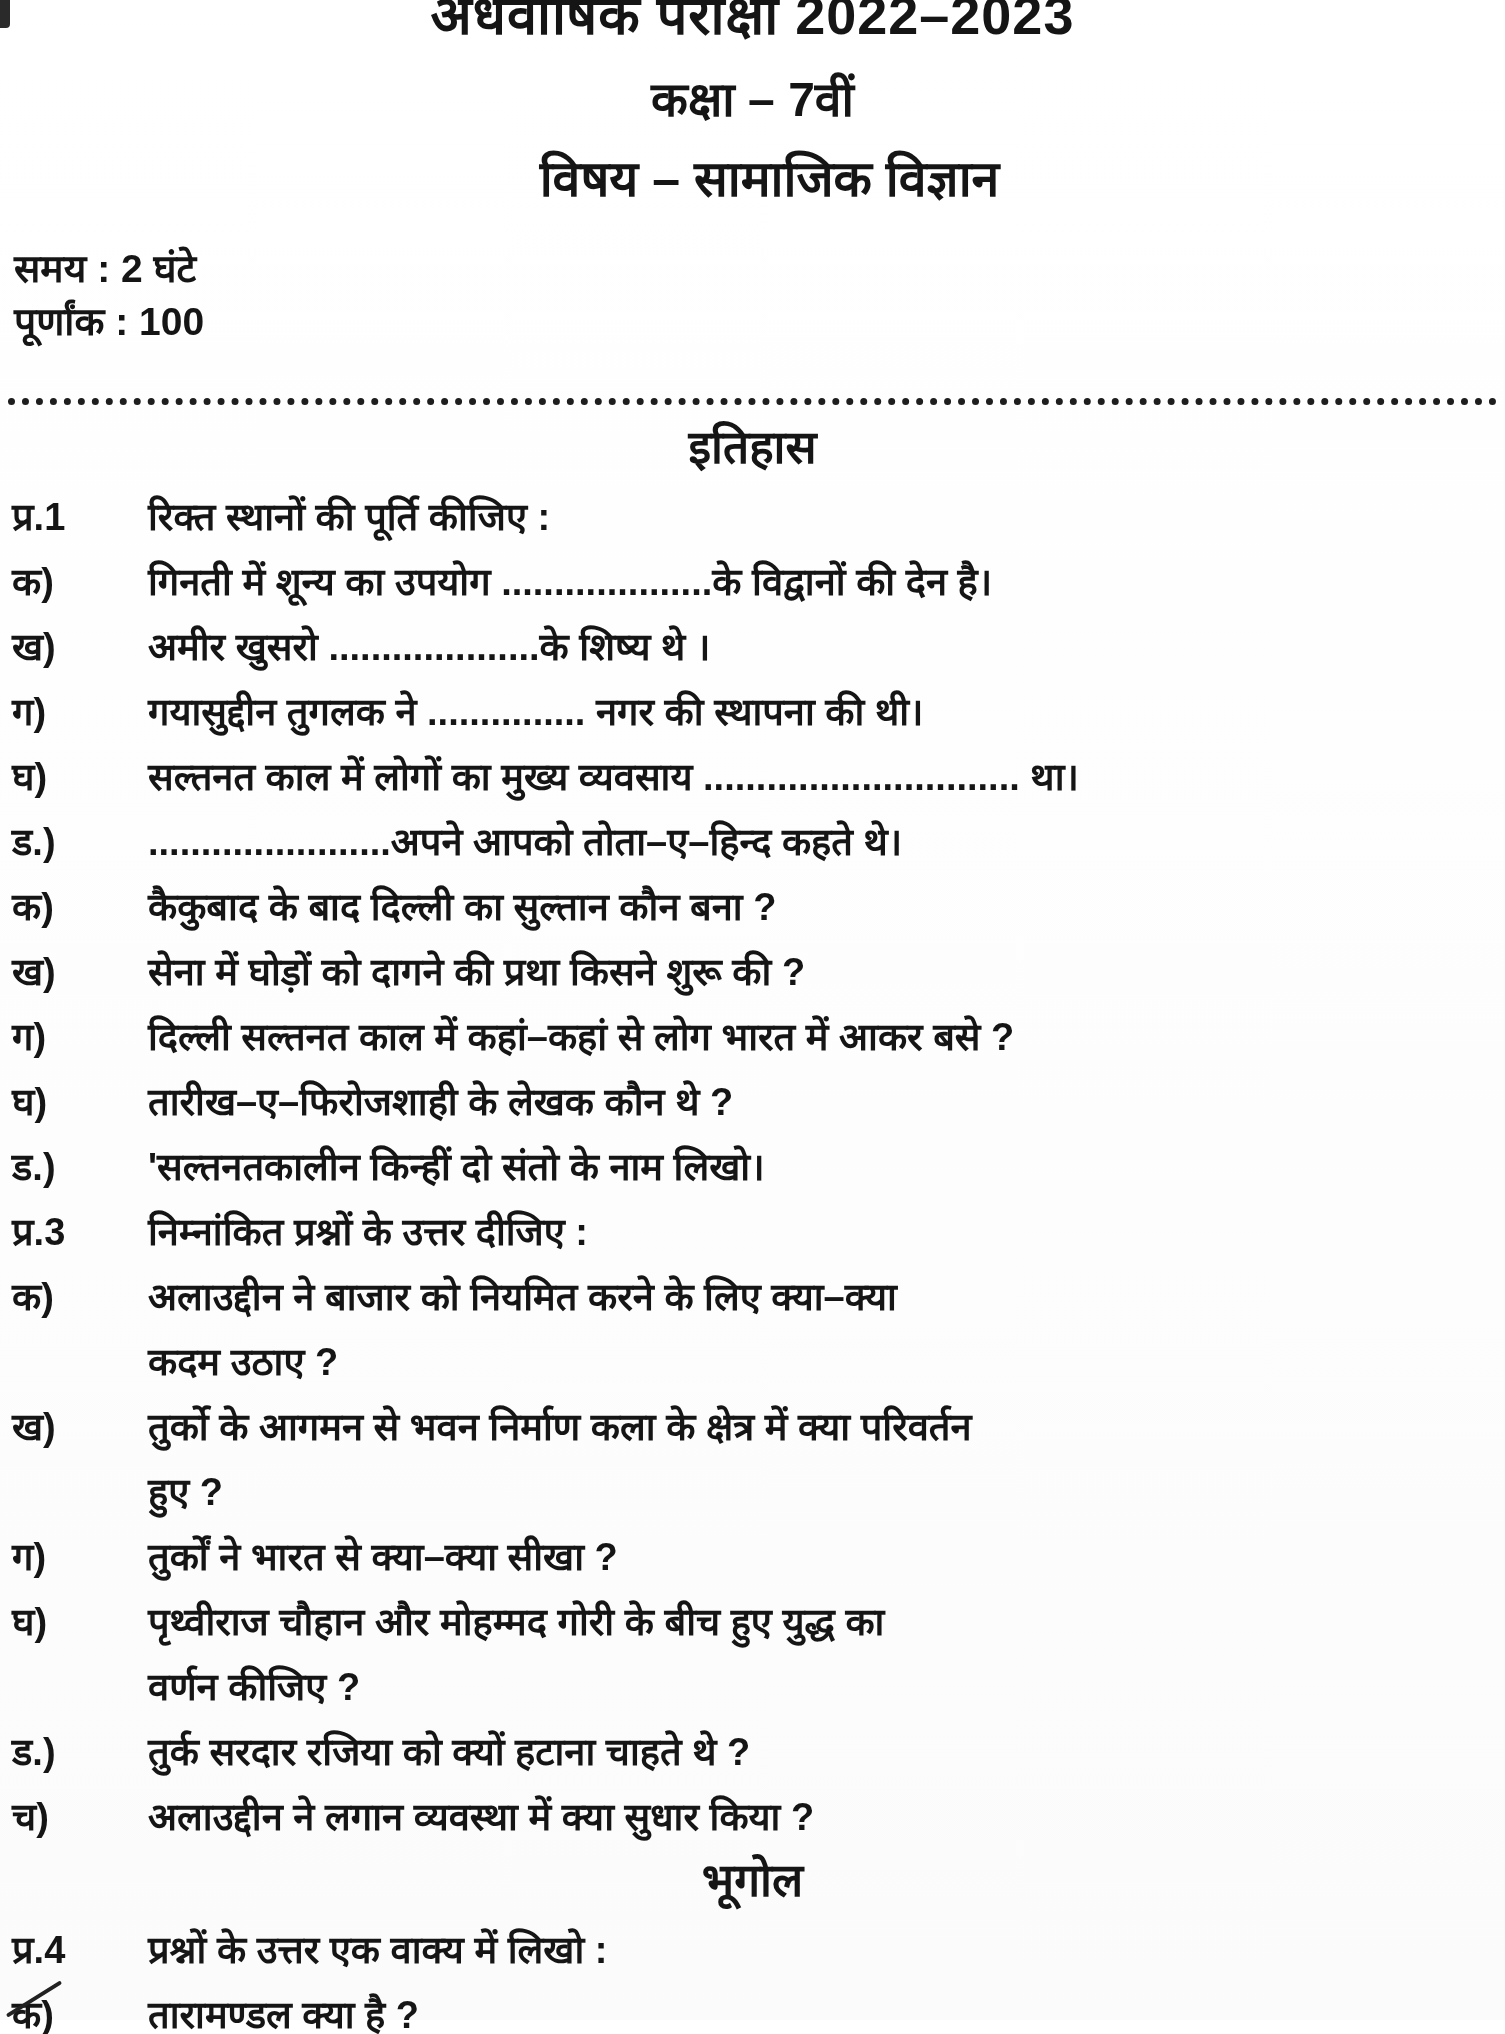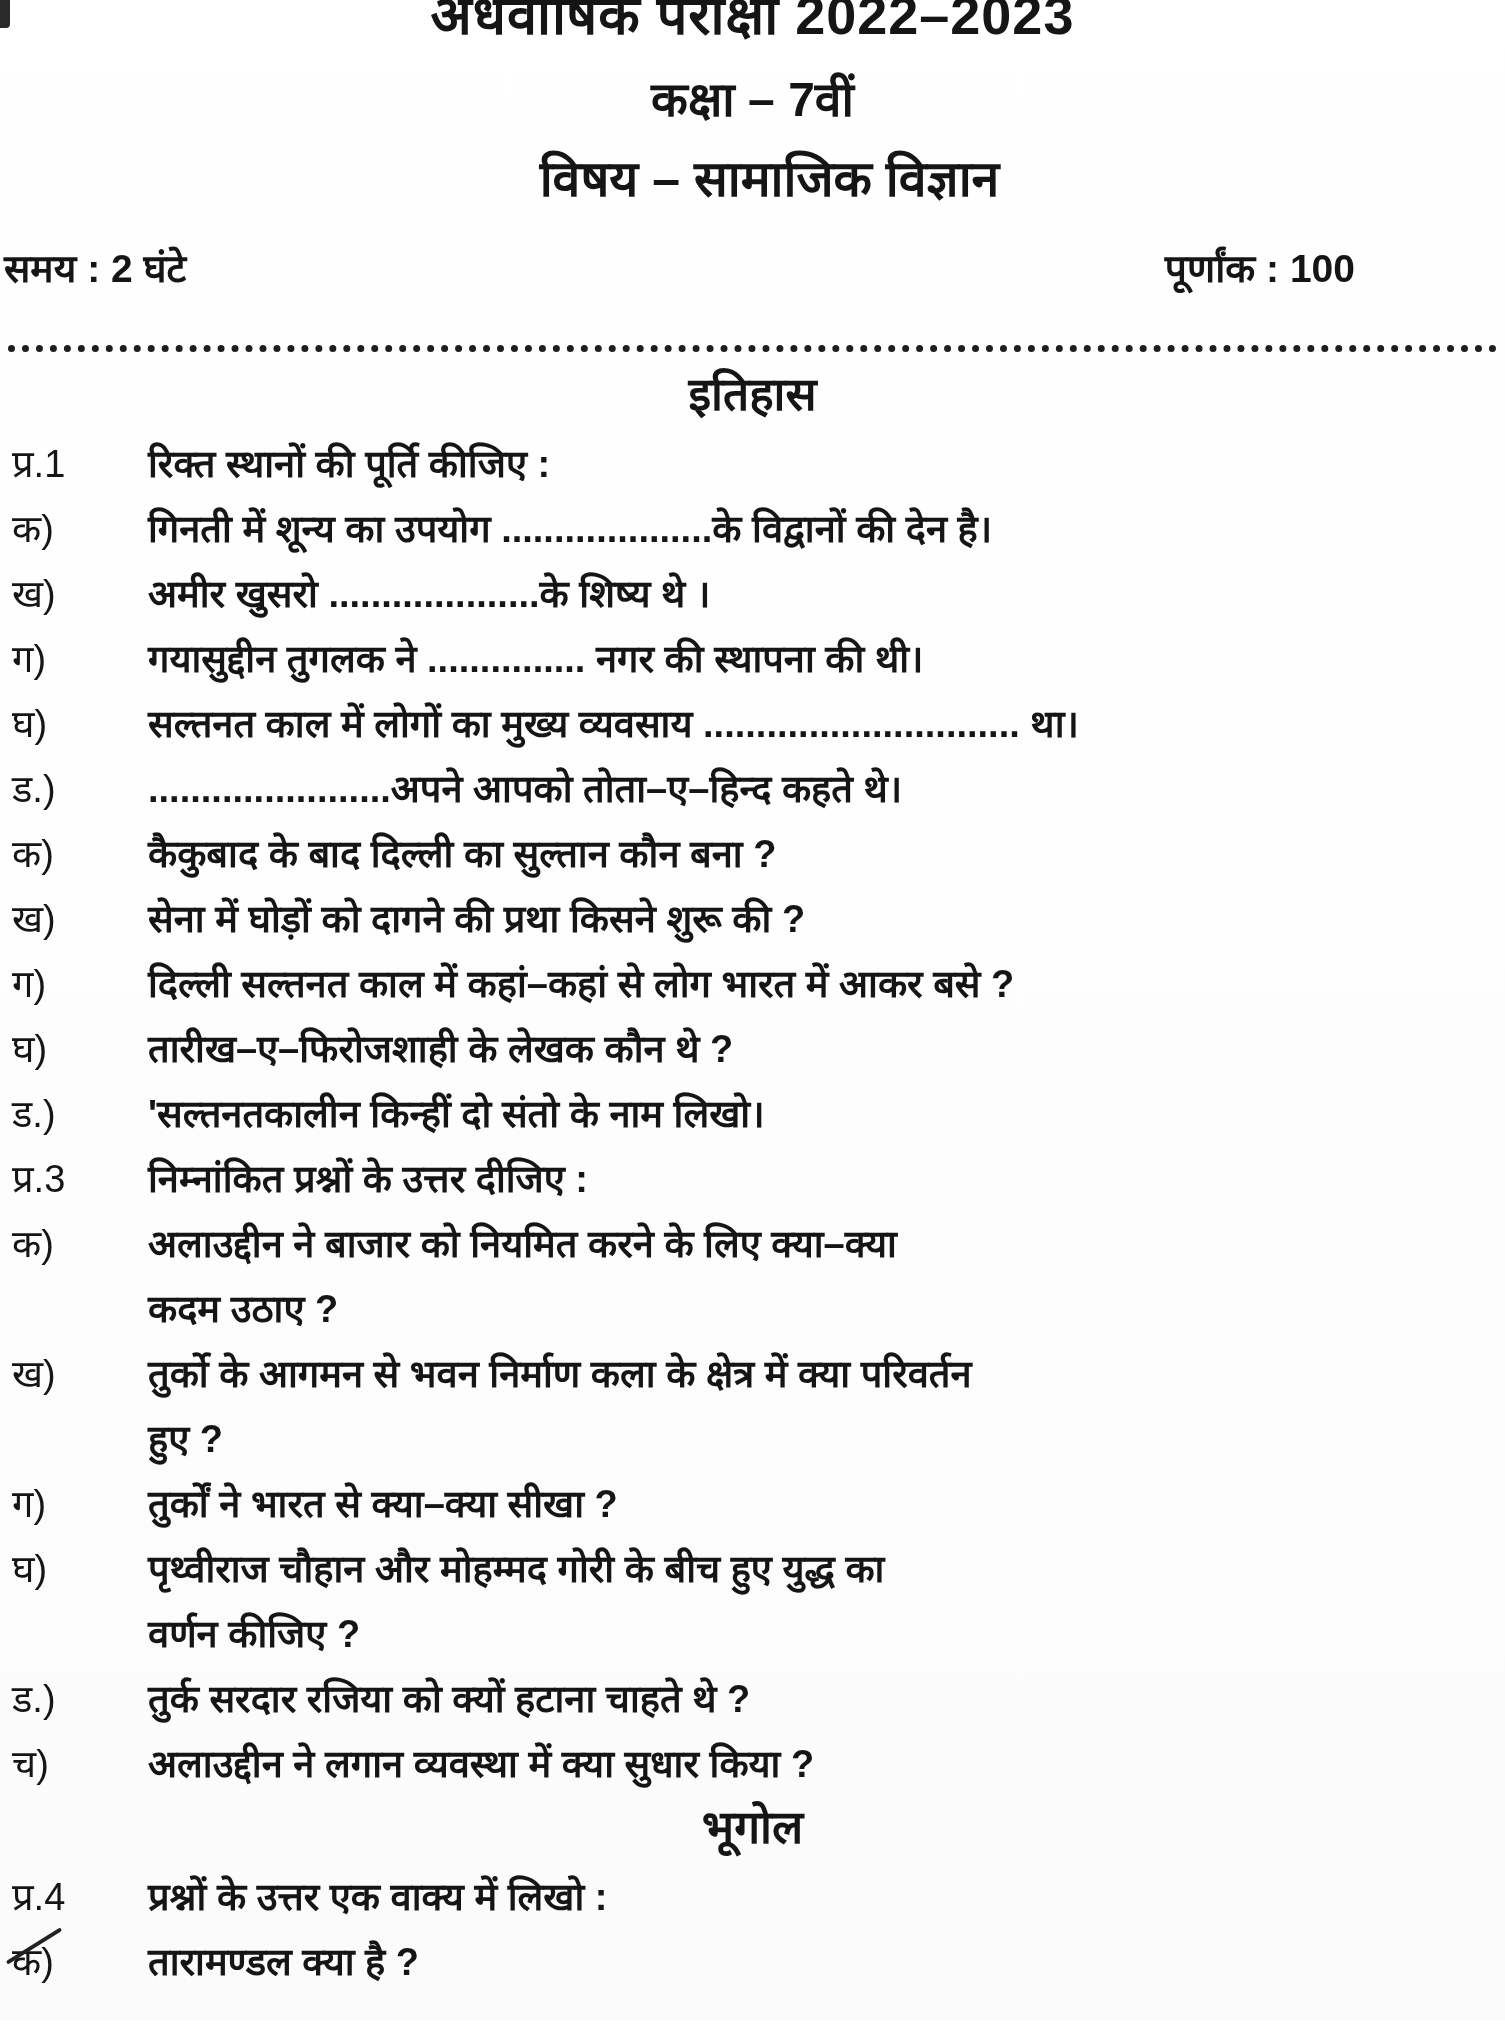--- a/index.html
+++ b/index.html
@@ -36,25 +36,25 @@
   }
   .title-subject {
     font-size: 50px;
     line-height: 54px;
     margin-top: 26px;
     padding-left: 34px;
   }
   
   .meta-row {
     display: flex;
-    justify-content: space-between;
     align-items: baseline;
-    margin: 34px 150px 0 4px;
+    margin: 34px 150px 0 14px;
     font-size: 39px;
     font-weight: 600;
+    flex-direction: column;
   }
   
   .divider {
     margin: 52px 8px 0 8px;
     height: 0;
     border-top: 7px dotted #1e1e1e;
   }
   
   .section-heading {
     text-align: center;
@@ -68,21 +68,21 @@
   }
   
   .qlist { margin-top: 12px; }
   .qrow {
     display: grid;
     grid-template-columns: 148px 1fr;
     align-items: start;
   }
   .qlabel {
     font-size: 38px;
-    font-weight: 400;
+    font-weight: 700;
     line-height: 65px;
     padding-left: 12px;
     white-space: nowrap;
     position: relative;
   }
   .qtext {
     font-size: 38px;
     font-weight: 700;
     line-height: 65px;
     white-space: pre-line;

